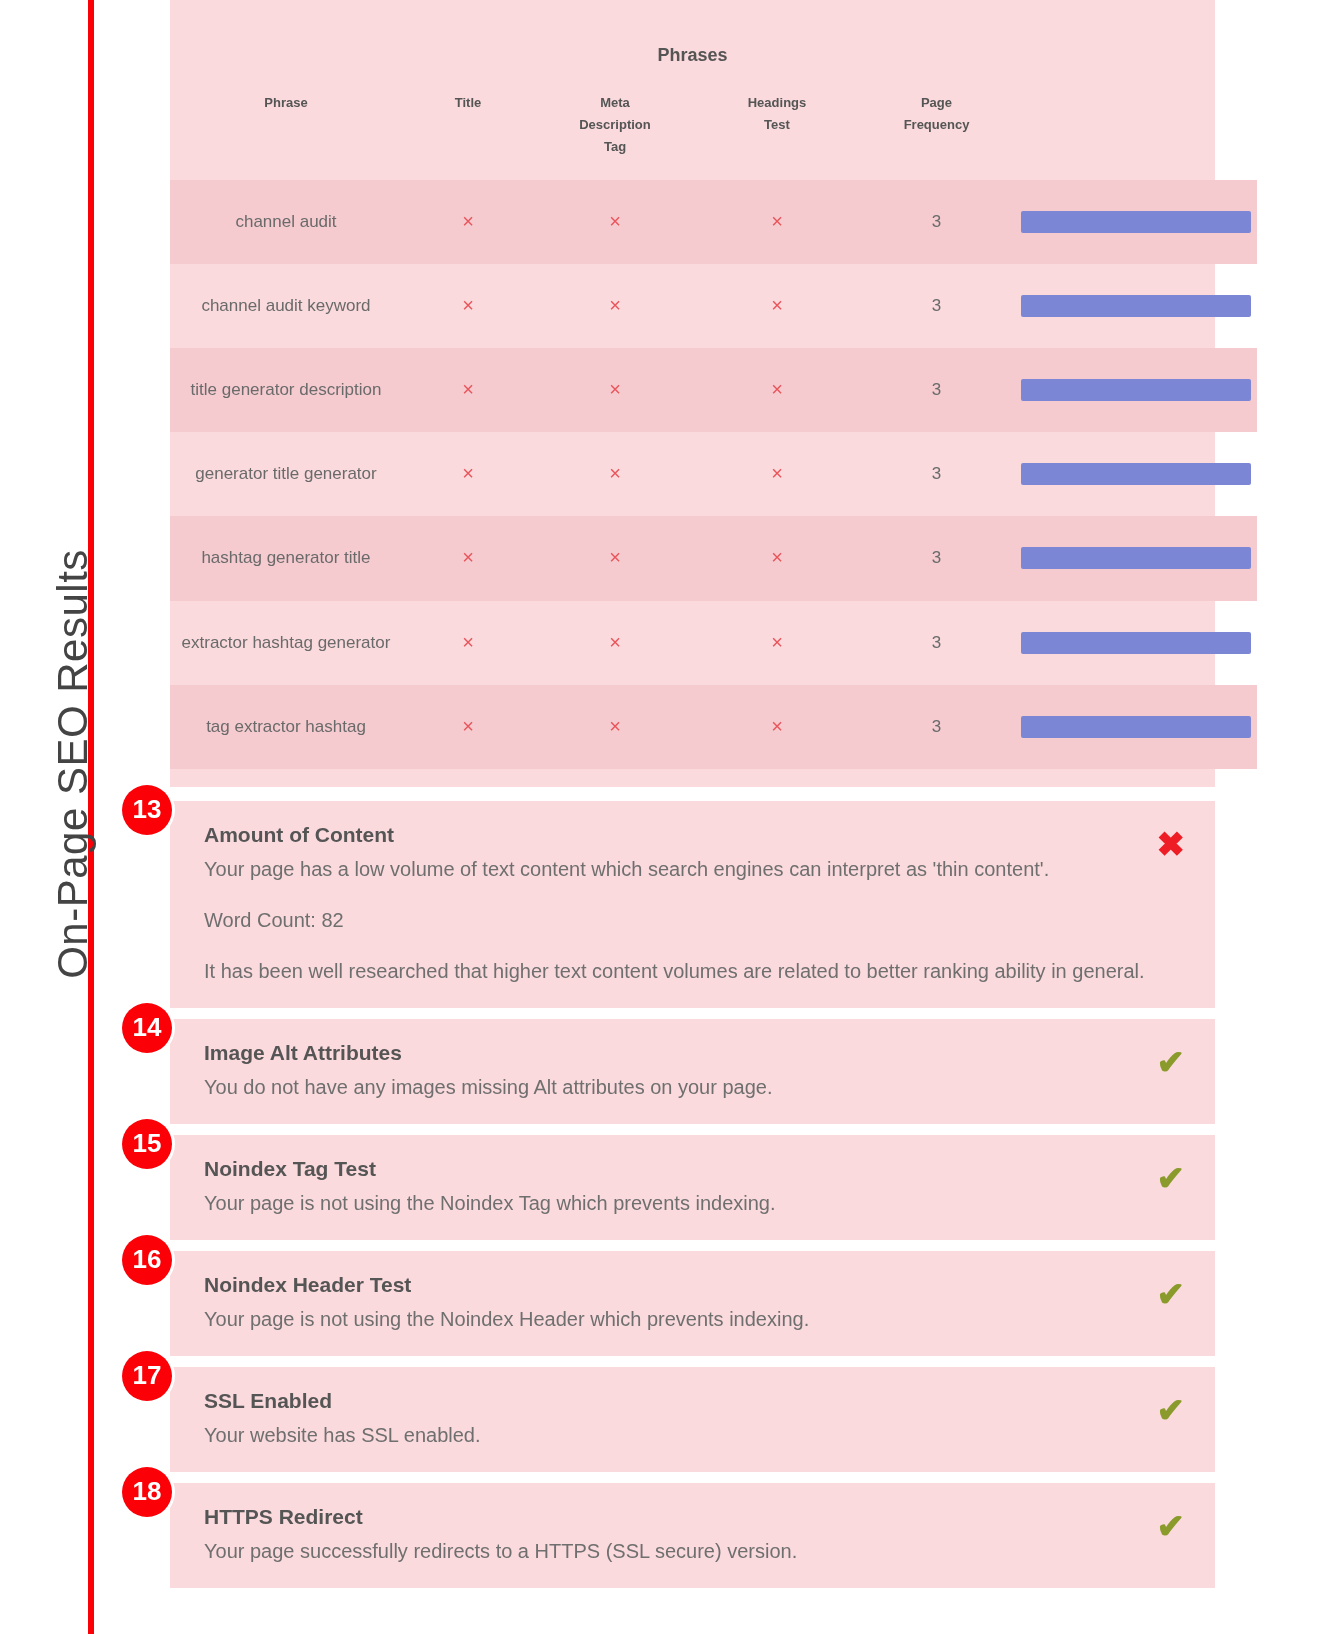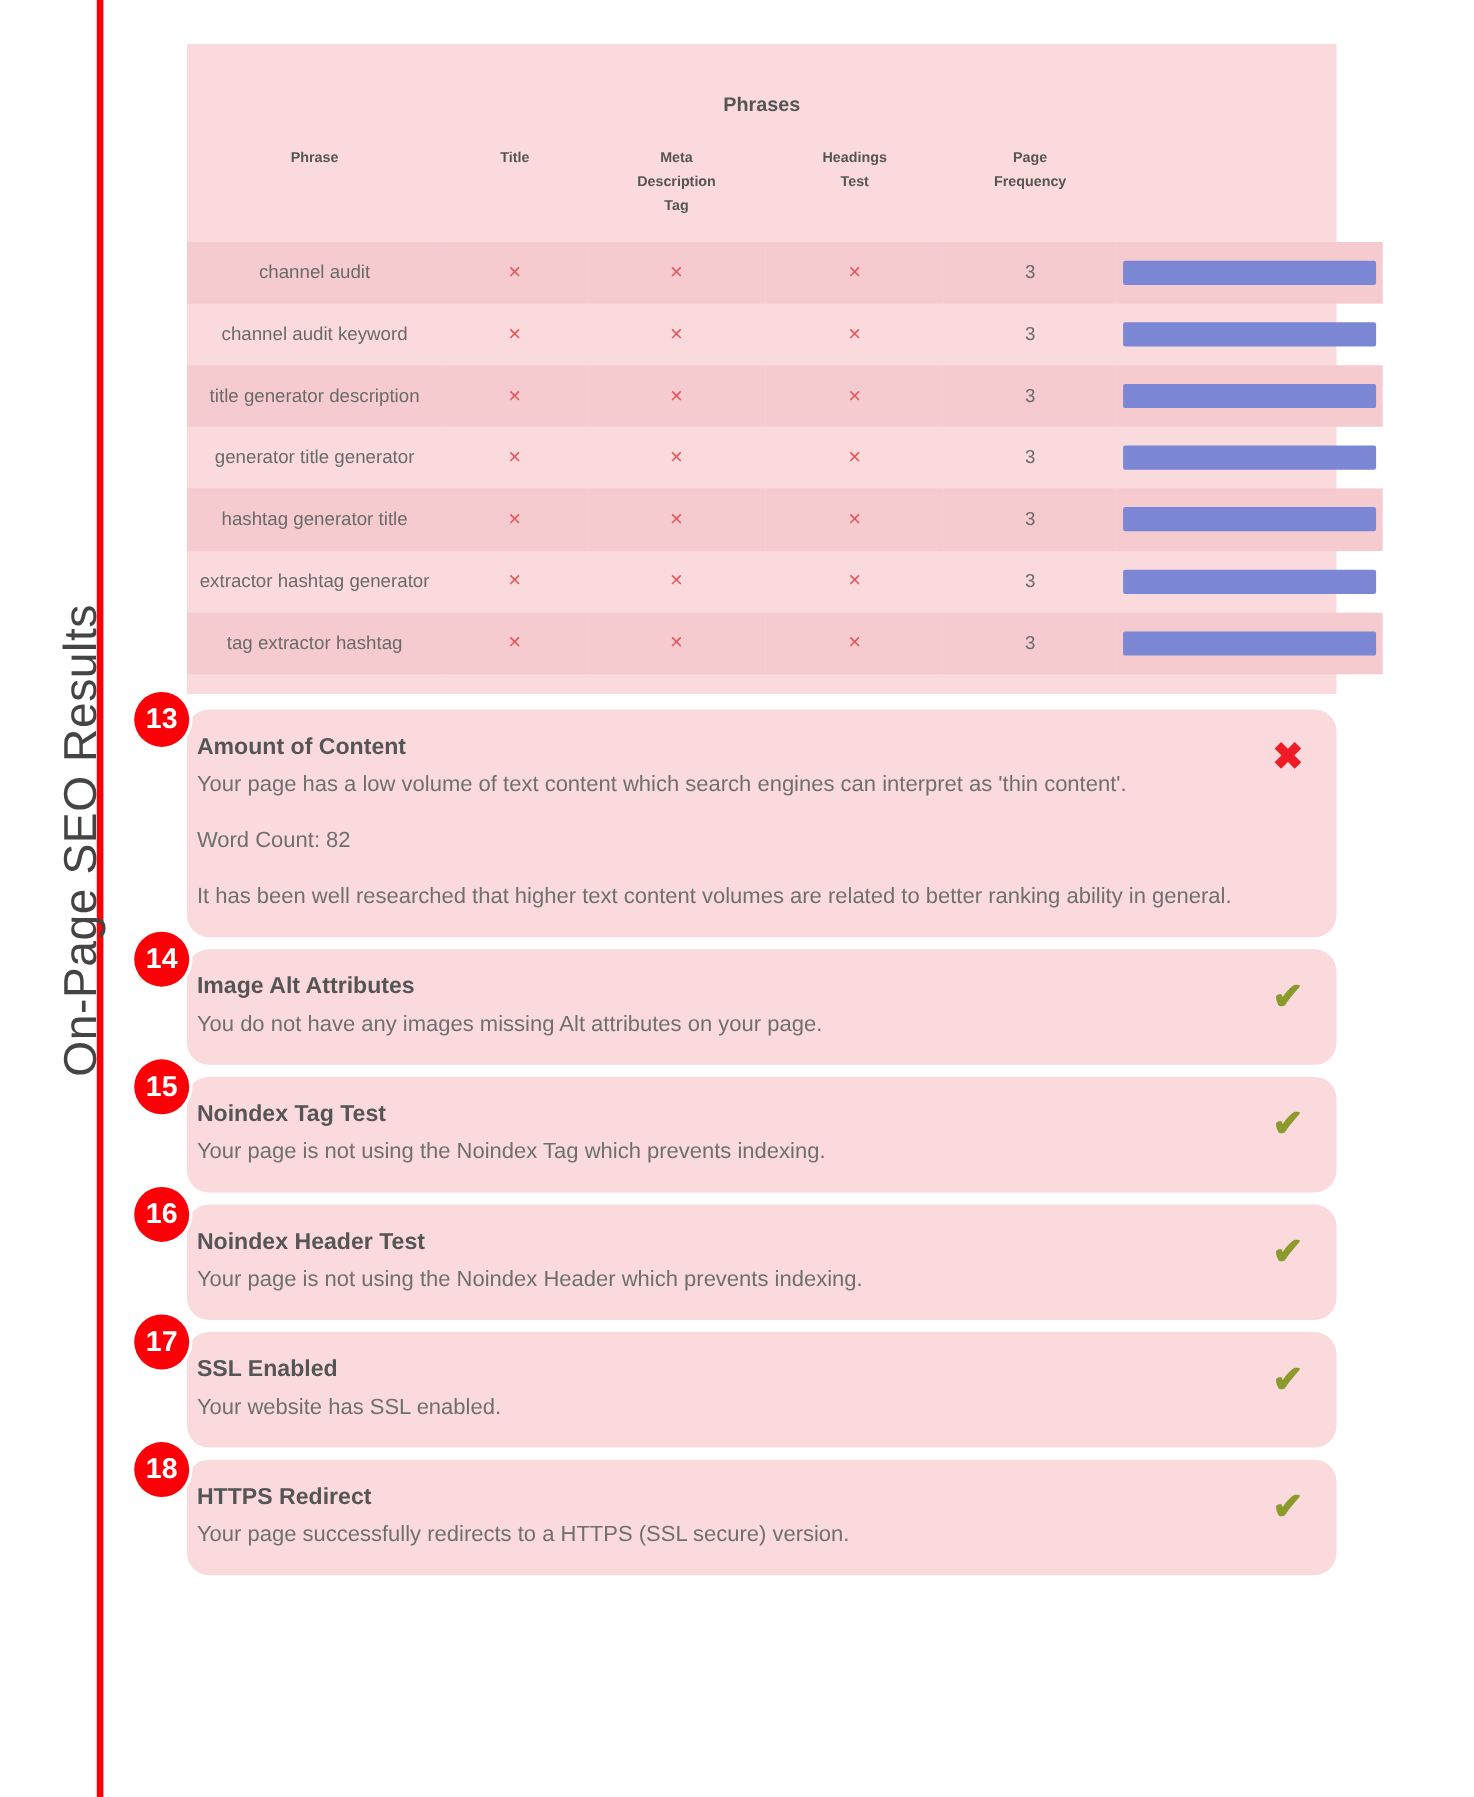--- a/index.html
+++ b/index.html
@@ -50,21 +50,20 @@
     position: absolute;
     left: 170px;
     top: 0;
     width: 1045px;
   }
 
   
   .phrases-card {
     background: #fadadd;
     padding: 0 0 18px 0;
-    margin-top: 40px;
   }
   .phrases-heading {
     text-align: center;
     font-size: 18px;
     font-weight: bold;
     color: #555555;
     padding: 45px 0 22px 0;
   }
   table.phrases {
     width: 100%;
@@ -83,21 +82,21 @@
   table.phrases th.c-title { width: 120px; }
   table.phrases th.c-meta  { width: 150px; }
   table.phrases th.c-head  { width: 150px; }
   table.phrases th.c-freq  { width: 145px; }
   table.phrases th.c-bar   { width: 230px; }
 
   table.phrases td {
     font-size: 17px;
     color: #6a6a6a;
     text-align: center;
-    padding: 14px 6px;
+    padding: 28px 6px;
     vertical-align: middle;
   }
   table.phrases tr.alt td {
     background: #f5cbd0;
   }
   td.phrase-cell {
     line-height: 1.65;
     word-break: break-all;
     padding-left: 18px;
     padding-right: 18px;
@@ -117,24 +116,23 @@
     border-radius: 2px;
   }
 
   
   .checks {
     margin-top: 14px;
   }
   .check-row {
     position: relative;
     background: #fadadd;
-    padding: 22px 70px 22px 9px;
+    padding: 22px 70px 22px 34px;
     margin-bottom: 11px;
     min-height: 48px;
-    border-radius: 20px;
   }
   .check-title {
     font-size: 21px;
     font-weight: bold;
     color: #555555;
     margin-bottom: 8px;
   }
   .check-text {
     font-size: 20px;
     color: #6f6f6f;

